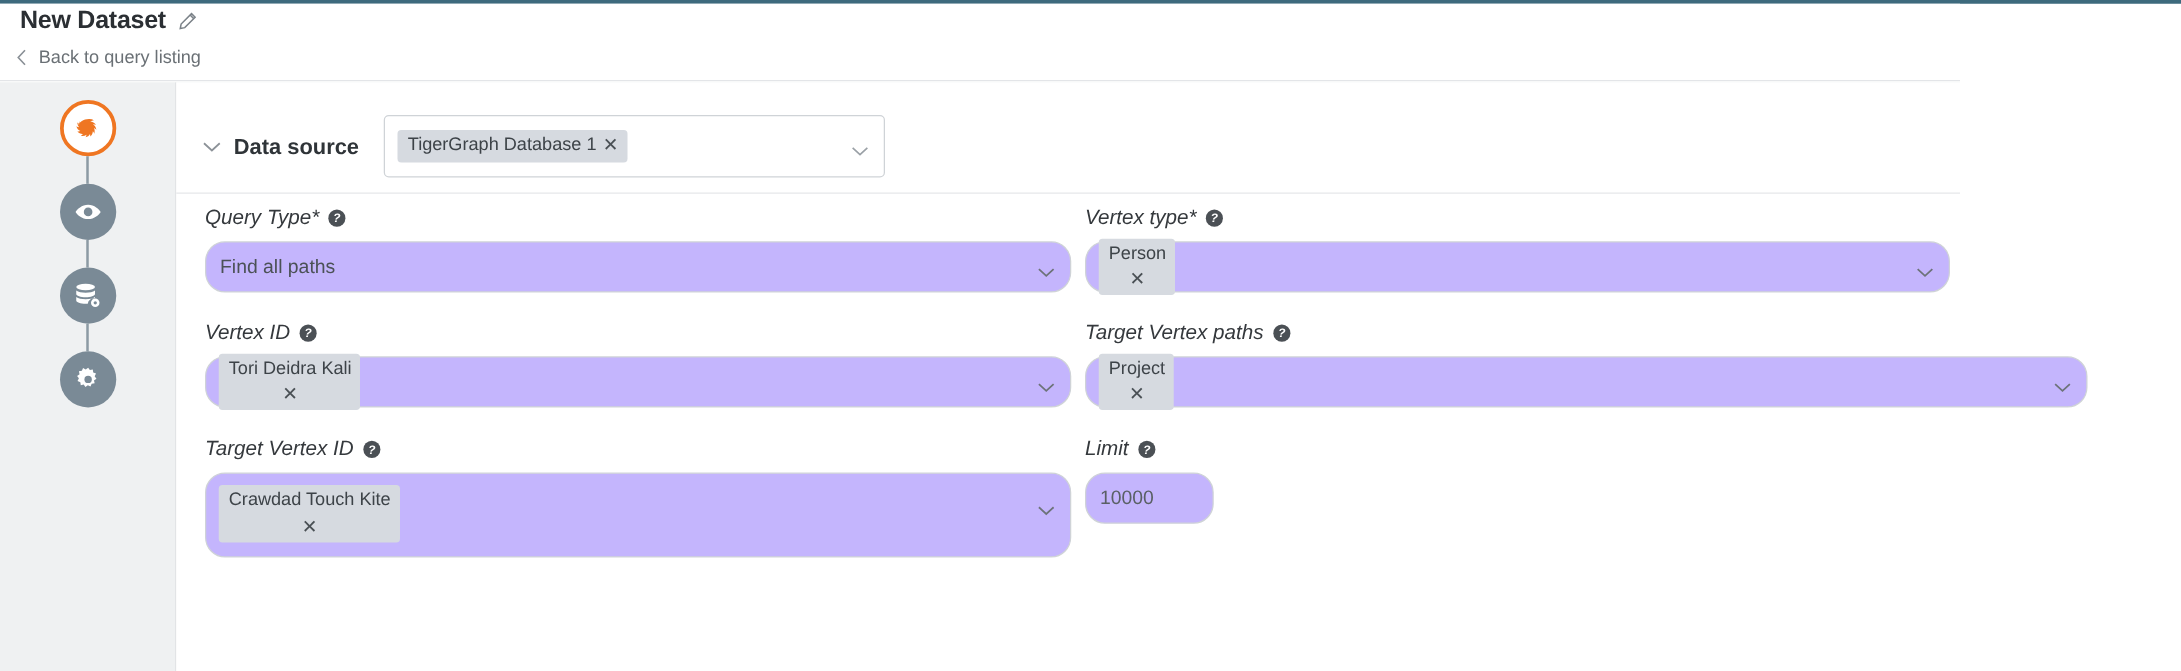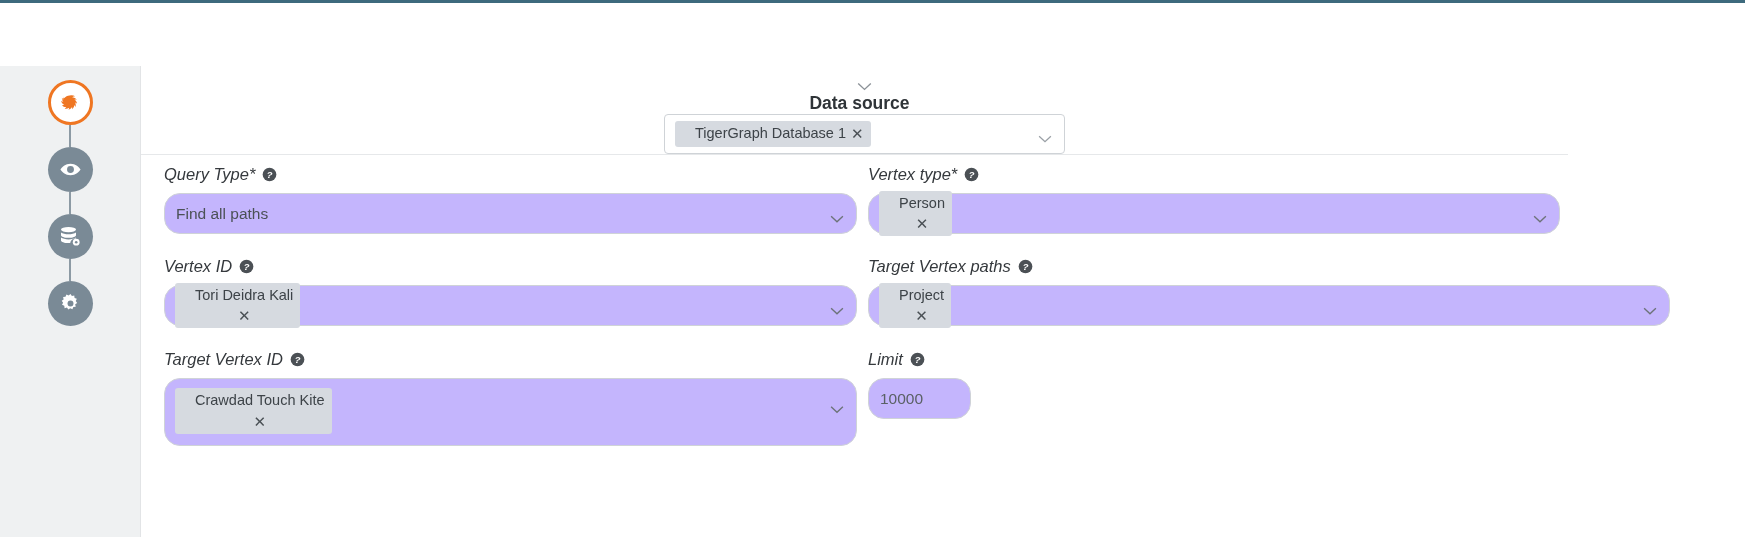--- a/index.html
+++ b/index.html
@@ -94,21 +94,20 @@
     background: #ffffff;
   }
 
   
   .ds-row {
     position: absolute; left: 0; top: 14px;
     width: 1427px; height: 75px;
     display: flex; align-items: center;
     border-bottom: 1px solid #e6e8ea;
     box-sizing: border-box;
-    flex-direction: column;
   }
   .ds-caret {
     margin-left: 20px; width: 16px; height: 16px;
     display: flex; align-items: center; justify-content: center;
     cursor: pointer;
   }
   .ds-label {
     margin-left: 10px;
     font-size: 17.5px; font-weight: bold;
     color: #2f3438;
@@ -120,21 +119,21 @@
     background: #ffffff;
     display: flex; align-items: center;
     position: relative;
     box-sizing: border-box;
   }
 
   
   .chip {
     background: #d6dae0;
     border-radius: 3px;
-    padding: 4px 7px 5px 20px;
+    padding: 4px 7px 5px 8px;
     font-size: 14.5px;
     color: #3d4348;
     display: inline-flex; align-items: center; gap: 5px;
     line-height: 1.15;
     white-space: nowrap;
   }
   .chip-x {
     font-size: 15px; color: #4a5055; cursor: pointer;
     line-height: 1;
   }
@@ -197,20 +196,39 @@
     box-sizing: border-box;
   }
 </style>
 </head>
 <body>
 
 <div class="app">
 
   <div class="top-rule"></div>
 
+  <div class="header">
+    <div class="title-row">
+      <span class="page-title">New Dataset</span>
+      <span class="pencil-icon">
+        <svg width="16" height="16" viewBox="0 0 16 16" fill="none" stroke="#7b8288" stroke-width="1.2">
+          <path d="M11.2 1.9l2.9 2.9-8.3 8.3-3.6.7.7-3.6z"></path>
+          <path d="M10.1 3l2.9 2.9"></path>
+        </svg>
+      </span>
+    </div>
+    <div class="back-row">
+      <span class="chev-left">
+        <svg width="9" height="14" viewBox="0 0 9 14" fill="none" stroke="#8a9096" stroke-width="1.3">
+          <path d="M7 1.2L1.6 7 7 12.8"></path>
+        </svg>
+      </span>
+      <span class="back-label">Back to query listing</span>
+    </div>
+  </div>
 
   <div class="body-area">
 
     <div class="rail">
       <div class="rail-inner">
 
         <div class="step-node logo">
           <span>
             <svg width="31" height="31" viewBox="0 0 32 32">
               <circle cx="16" cy="16" r="15" fill="#ffffff"></circle>

